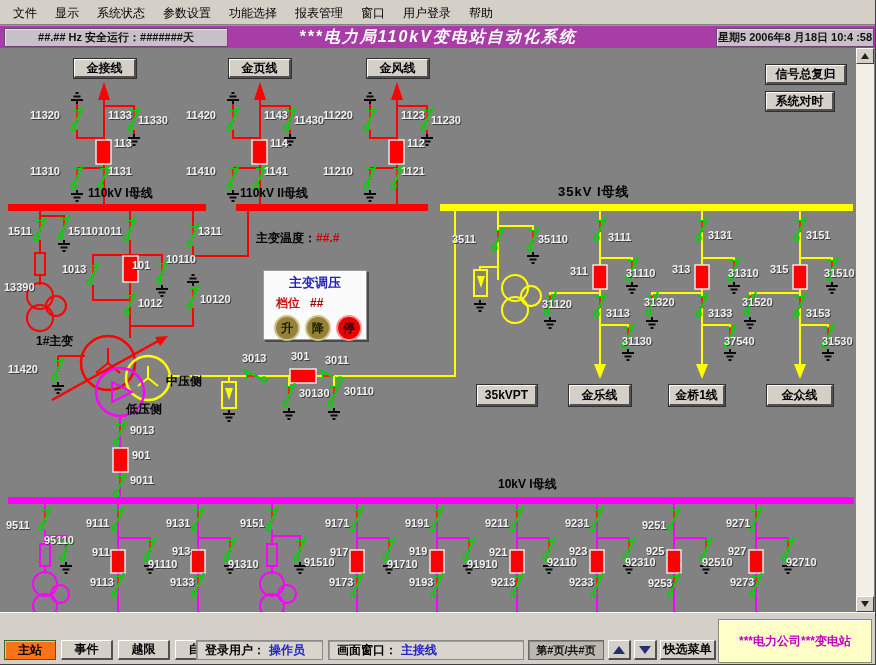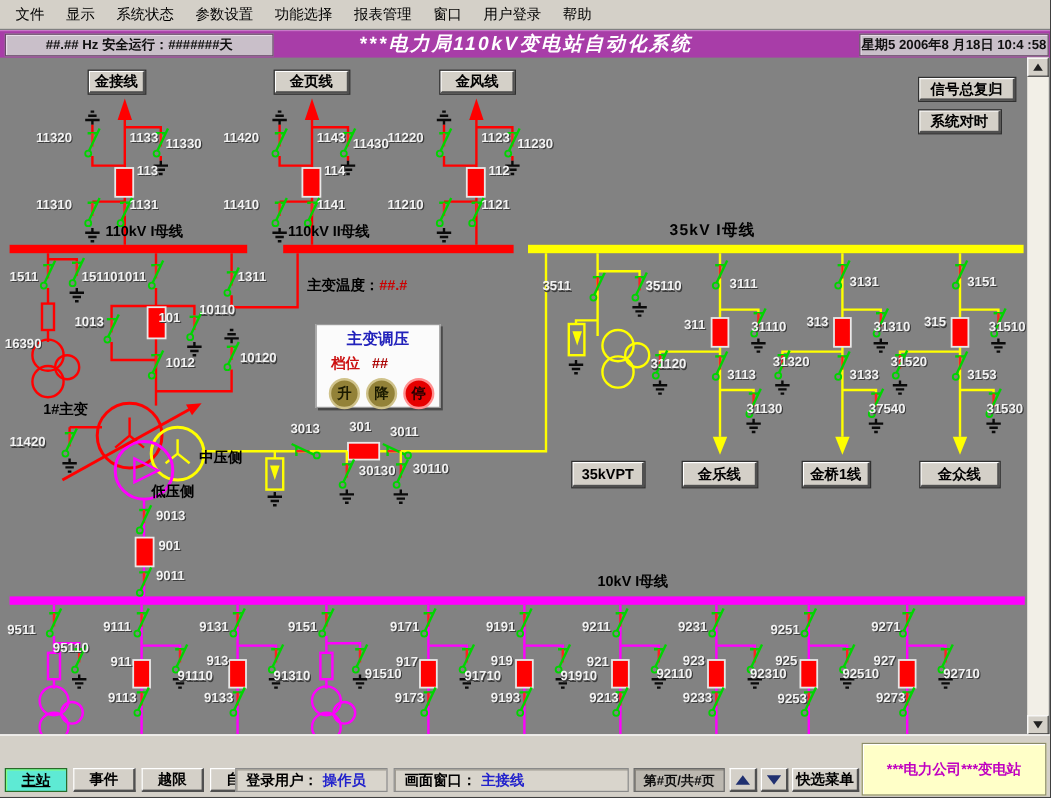--- a/index.html
+++ b/index.html
@@ -57,21 +57,21 @@
   
   #statusbar{position:absolute;left:0;top:612px;width:876px;height:53px;background:#d4d0c8;border-top:1px solid #fff;}
   #msgbar{position:absolute;left:4px;top:5px;width:706px;height:17px;background:#d9d5cc;
     border:1px solid #828282;box-shadow:inset 1px 1px 0 #969288;display:flex;align-items:center;padding-left:6px;
     font-size:12px;font-weight:bold;box-sizing:border-box;}
   #msgbar .lv{color:#2222cc;margin-left:4px;font-weight:bold;}
   #status-buttons{position:absolute;left:4px;top:27px;height:20px;display:flex;gap:5px;}
   .st-btn{width:52px;height:20px;background:#d4d0c8;display:flex;align-items:center;justify-content:center;
     font-size:12px;font-weight:bold;color:#000;box-sizing:border-box;
     border-top:1px solid #fff;border-left:1px solid #fff;border-right:2px solid #505050;border-bottom:2px solid #505050;}
-  .st-btn.green{background:#5eead4;border:1px solid #2a6a2a;box-shadow:inset 1px 1px 0 #80ff80;text-decoration:underline;}
+  .st-btn.green{background:#f97316;border:1px solid #2a6a2a;box-shadow:inset 1px 1px 0 #80ff80;}
   .panel{position:absolute;top:27px;height:20px;background:#d9d5cc;border:1px solid #8a8a8a;
     box-shadow:inset 1px 1px 0 #a09c92;display:flex;align-items:center;padding-left:8px;
     font-size:12px;font-weight:bold;box-sizing:border-box;}
   .panel .lv{color:#2222cc;margin-left:4px;}
   #login-panel{left:196px;width:127px;}
   #window-panel{left:328px;width:196px;}
   #page-box{position:absolute;left:528px;top:27px;width:76px;height:20px;background:#bcb8b0;
     border:1px solid #6a6a6a;box-shadow:inset 1px 1px 0 #8a867e;display:flex;align-items:center;justify-content:center;
     font-size:11px;font-weight:bold;color:#101010;box-sizing:border-box;}
   .pg-btn{position:absolute;top:27px;width:23px;height:20px;background:#d4d0c8;display:flex;align-items:center;justify-content:center;
@@ -326,21 +326,21 @@
         <span class="label k" style="left: 240px; top: 140px;">110kV II母线</span>
         <span class="label kb" style="left: 558px; top: 138px;">35kV I母线</span>
         <span class="label y" style="left: 498px; top: 431px;">10kV I母线</span>
         <span class="label" style="left: 8px; top: 178px;">1511</span>
         <span class="label" style="left: 68px; top: 178px;">15110</span>
         <span class="label" style="left: 98px; top: 178px;">1011</span>
         <span class="label" style="left: 198px; top: 178px;">1311</span>
         <span class="label" style="left: 62px; top: 216px;">1013</span>
         <span class="label" style="left: 132px; top: 212px;">101</span>
         <span class="label" style="left: 166px; top: 206px;">10110</span>
-        <span class="label" style="left: 4px; top: 234px;">16390</span>
+        <span class="label" style="left: 4px; top: 234px;">13390</span>
         <span class="label" style="left: 138px; top: 250px;">1012</span>
         <span class="label" style="left: 200px; top: 246px;">10120</span>
         <span class="label k" style="left: 36px; top: 288px;">1#主变</span>
         <span class="label" style="left: 8px; top: 316px;">11420</span>
         <span class="label k" style="left: 166px; top: 328px;">中压侧</span>
         <span class="label k" style="left: 126px; top: 356px;">低压侧</span>
         <span class="label" style="left: 130px; top: 377px;">9013</span>
         <span class="label" style="left: 132px; top: 402px;">901</span>
         <span class="label" style="left: 130px; top: 427px;">9011</span>
         <span class="label" style="left: 242px; top: 305px;">3013</span>
@@ -399,21 +399,21 @@
         <span class="label" style="left: 642px; top: 472px;">9251</span>
         <span class="label" style="left: 646px; top: 498px;">925</span>
         <span class="label" style="left: 702px; top: 509px;">92510</span>
         <span class="label" style="left: 648px; top: 530px;">9253</span>
         <span class="label" style="left: 726px; top: 470px;">9271</span>
         <span class="label" style="left: 728px; top: 498px;">927</span>
         <span class="label" style="left: 786px; top: 509px;">92710</span>
         <span class="label" style="left: 730px; top: 529px;">9273</span>
       </div>
     <div id="boxes">
-        <div class="fbox" style="left: 74px; top: 11px; width: 47px; height: 19px;">金接线</div>
+        <div class="fbox" style="left: 74px; top: 11px; width: 62px; height: 19px;">金接线</div>
         <div class="fbox" style="left: 229px; top: 11px; width: 62px; height: 19px;">金页线</div>
         <div class="fbox" style="left: 367px; top: 11px; width: 62px; height: 19px;">金风线</div>
         <div class="fbox" style="left: 477px; top: 337px; width: 60px; height: 21px;">35kVPT</div>
         <div class="fbox" style="left: 569px; top: 337px; width: 62px; height: 21px;">金乐线</div>
         <div class="fbox" style="left: 669px; top: 337px; width: 56px; height: 21px;">金桥1线</div>
         <div class="fbox" style="left: 767px; top: 337px; width: 66px; height: 21px;">金众线</div>
       </div>
     <div id="side-buttons">
         <div class="side-btn" style="left: 766px; top: 17px; width: 80px; height: 19px;">信号总复归</div>
         <div class="side-btn" style="left: 766px; top: 44px; width: 68px; height: 19px;">系统对时</div>

